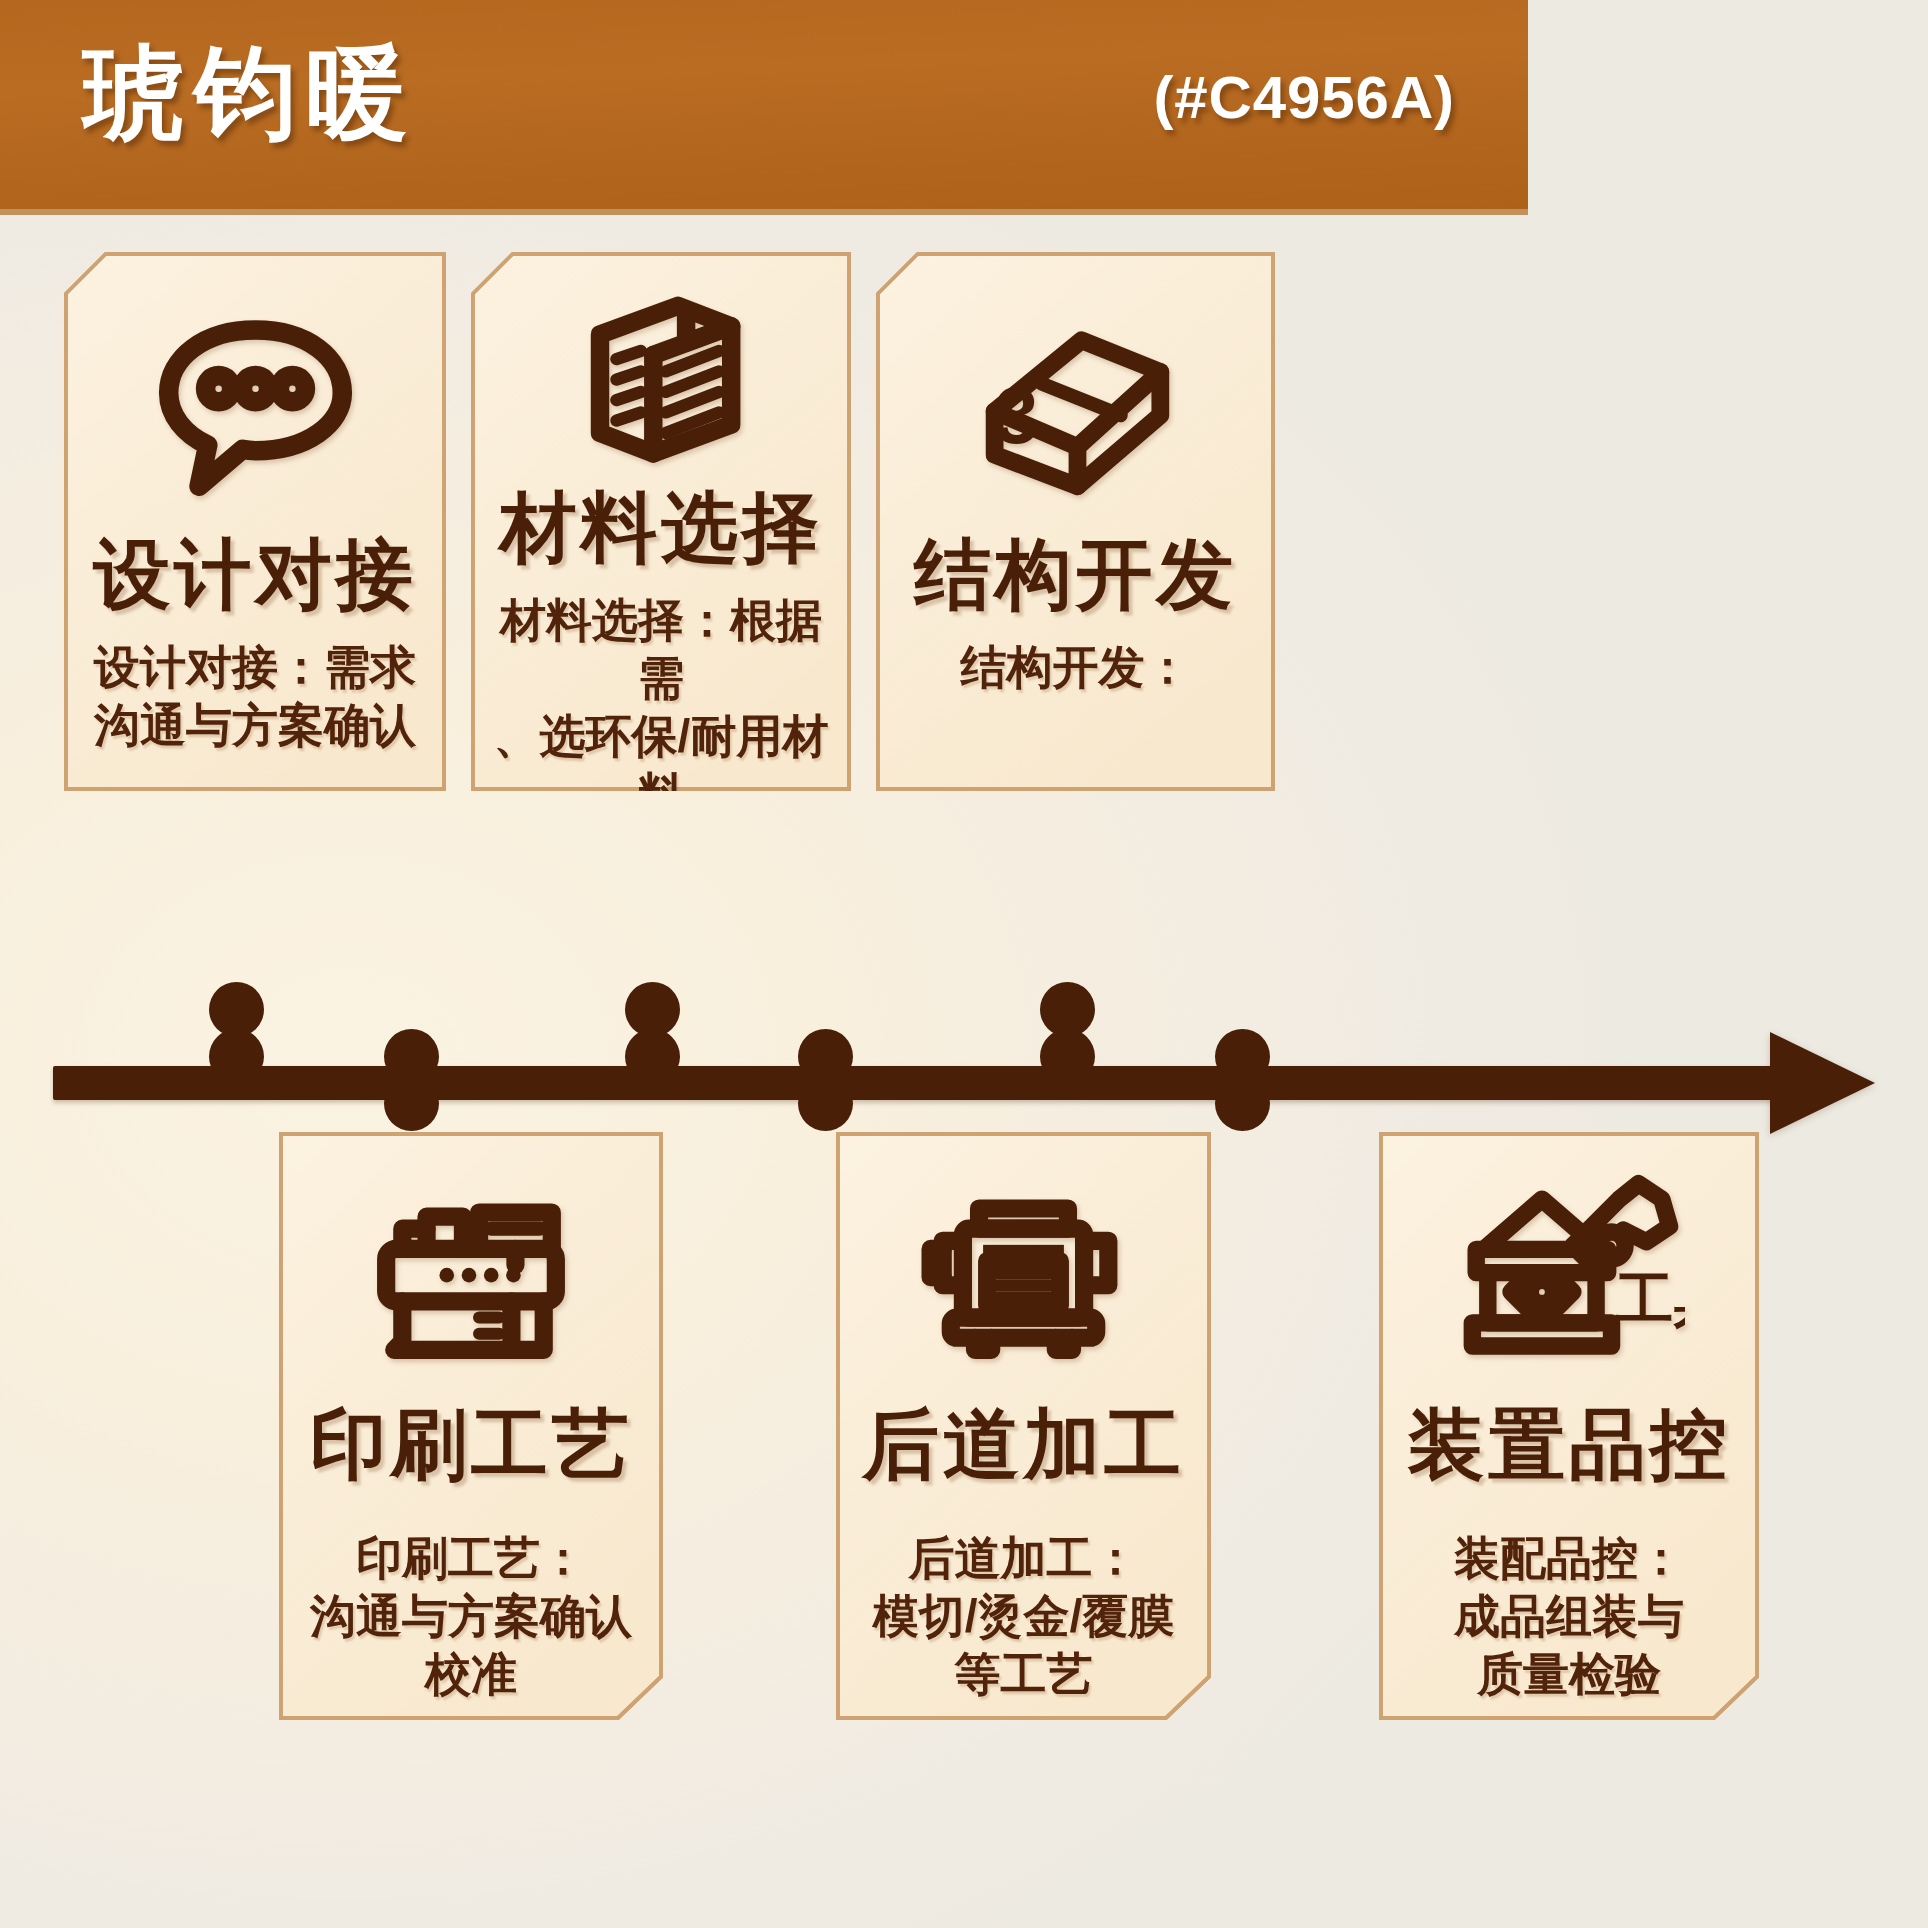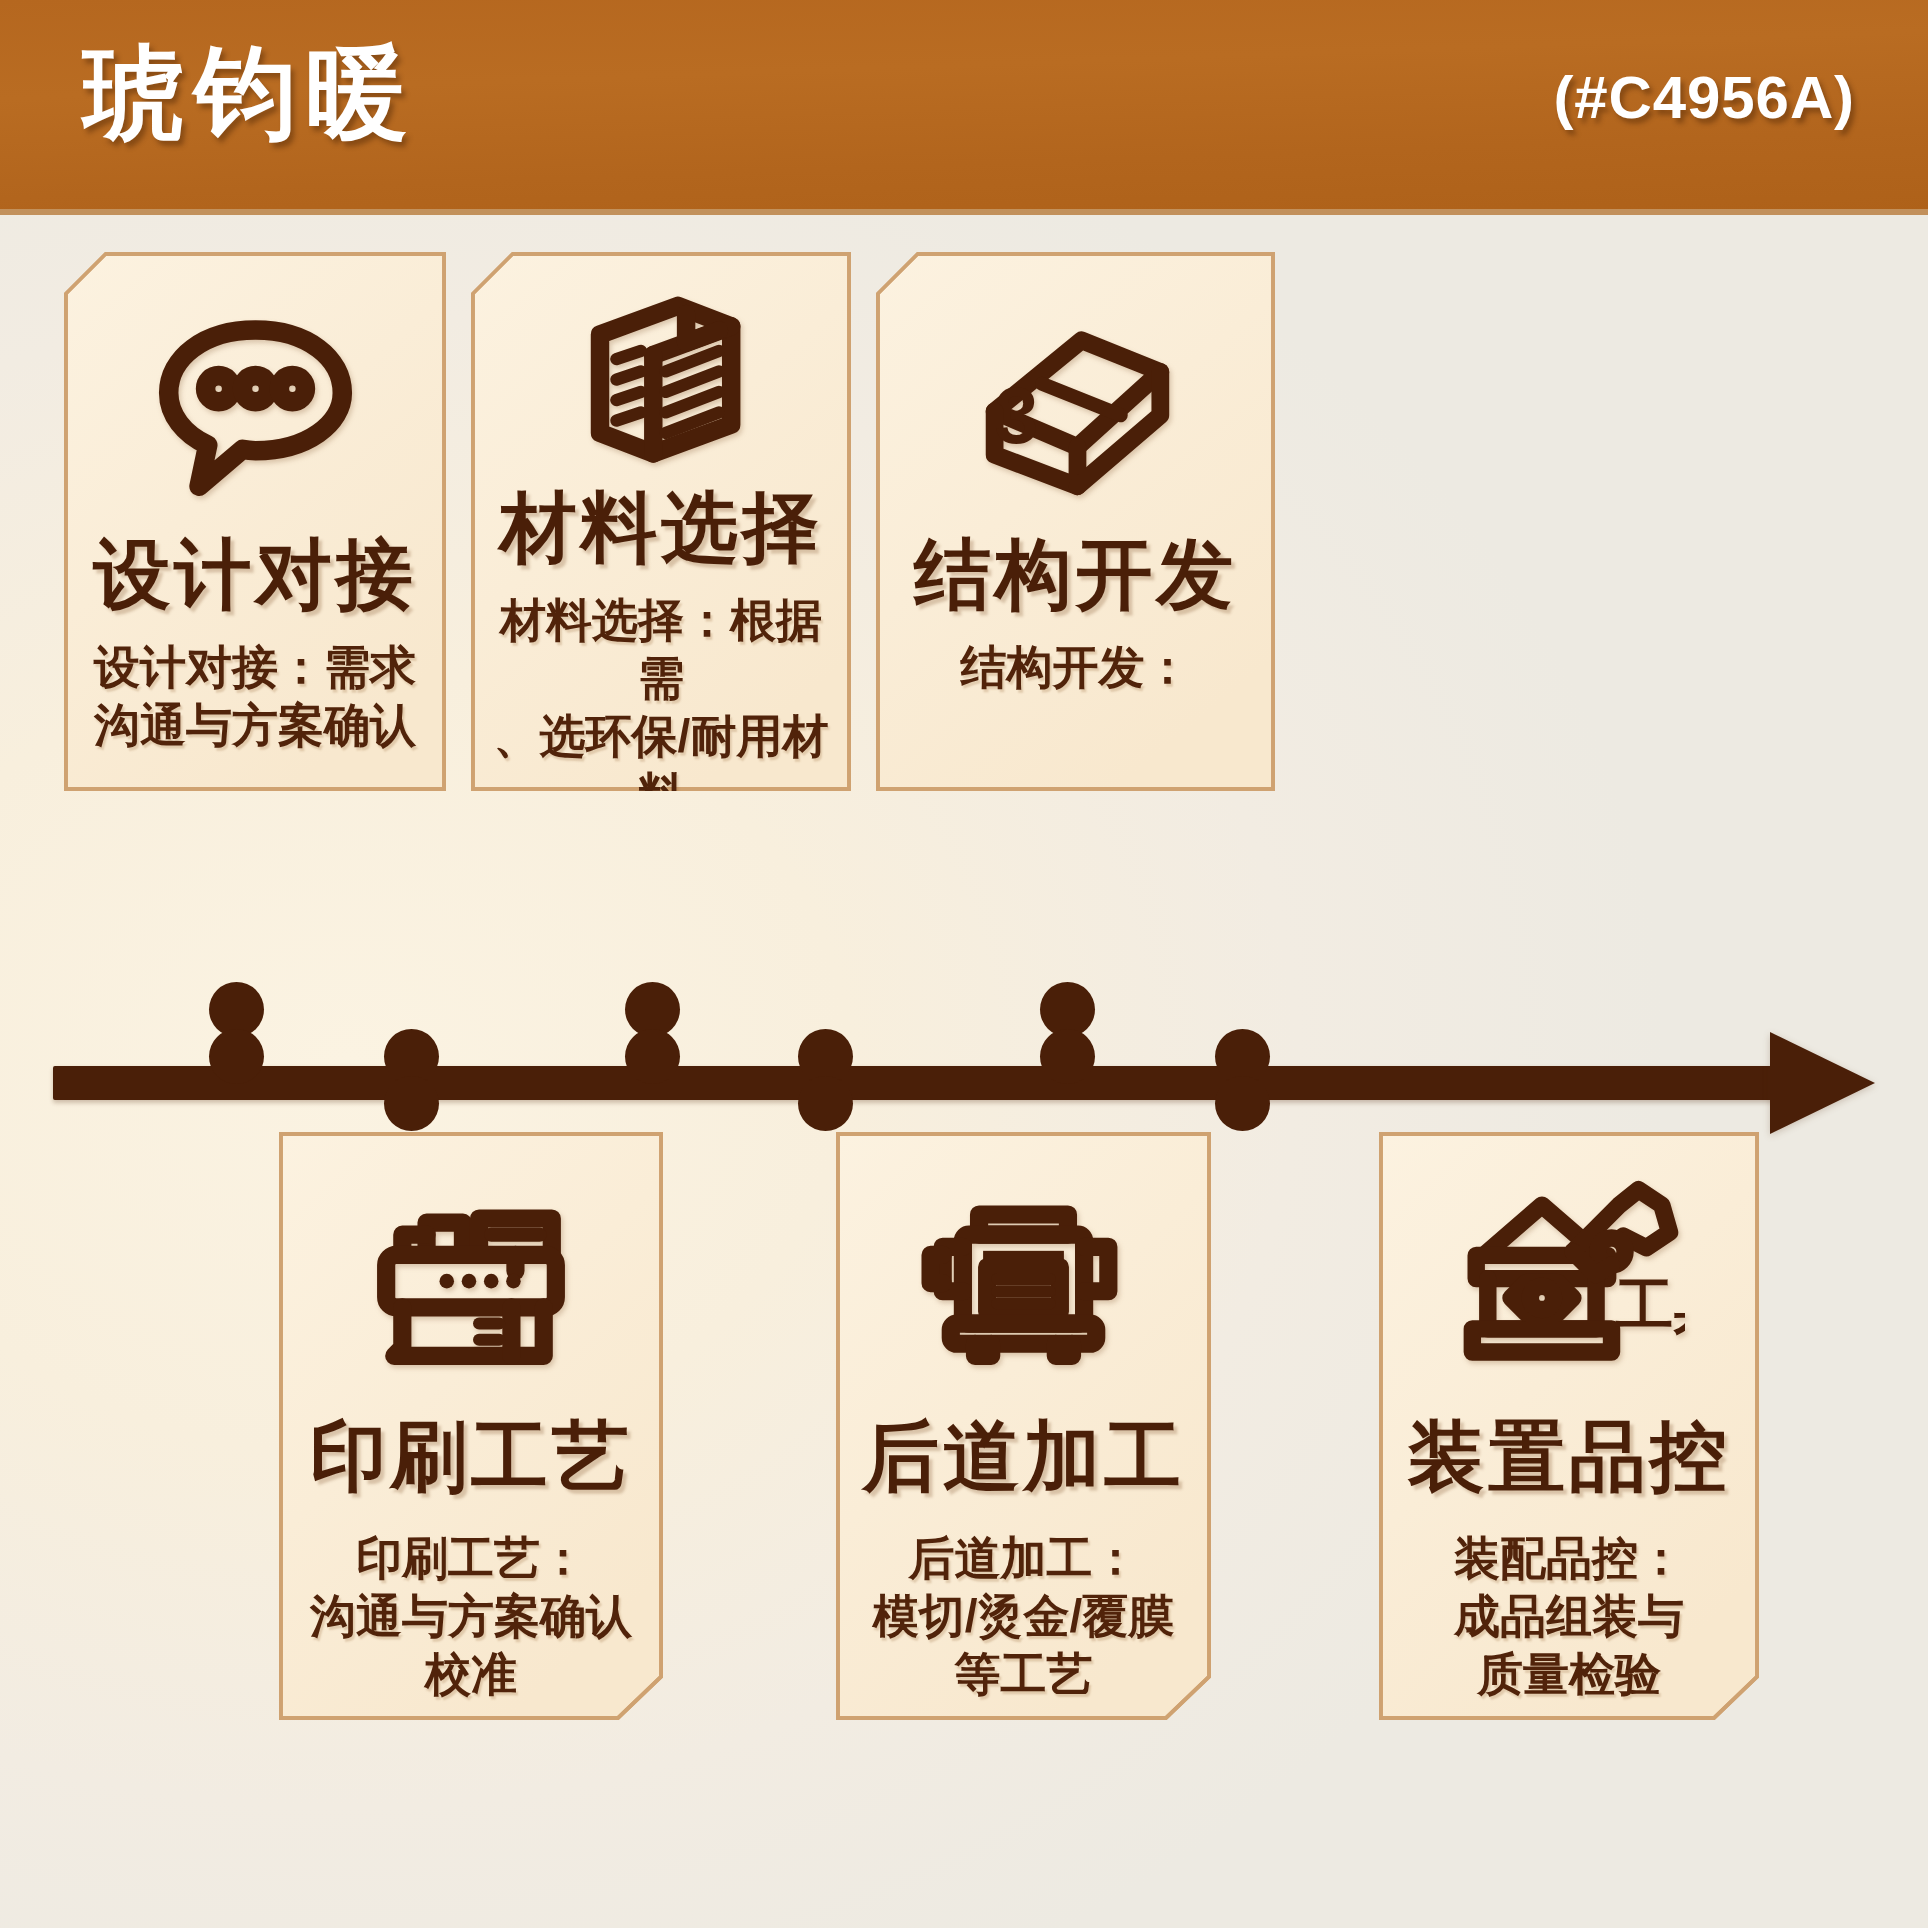--- a/index.html
+++ b/index.html
@@ -11,21 +11,21 @@
   }
   #page{
     position:relative;
     width:1928px; height:1928px;
     background:
       radial-gradient(ellipse 1318px 1036px at 18% 55%, #FBF3E2 0%, #F8EFDD 38%, #F2ECE2 72%, #EDEAE2 100%);
   }
 
   
   #header{
-    position:absolute; left:0; top:0; width:1928px; height:215px;
+    position:absolute; left:0; top:0; width:1528px; height:215px;
     background:linear-gradient(178deg,#B5671F 0%, #B96C22 35%, #B2651D 70%, #AE6119 100%);
     overflow:hidden;
   }
   #header:after{
     content:""; position:absolute; left:0; right:0; bottom:0; height:5.6px;
     background:#C8A071; opacity:.75;
   }
   .hdr-txt{
     position:absolute;
     color:#FFFFFF;
@@ -104,21 +104,21 @@
   
   #card-4{ left:279px;  top:1132px; width:384px; height:588px; }
   #card-5{ left:836px;  top:1132px; width:375px; height:588px;justify-content:flex-end; }
   #card-6{ left:1379px; top:1132px; width:380px; height:588px; }
 
   .top .icon-wrap{ height:252px; }
   .bot .icon-wrap{ height:241px; }
   .top .card-title{ margin-top:3.8px; }
   .bot .card-title{ margin-top:30px; }
   .top .card-desc{ margin-top:19px; }
-  .bot .card-desc{ margin-top:28px; }
+  .bot .card-desc{ margin-top:40px; }
 </style>
 </head>
 <body>
 
 <div id="page">
 
   <div id="header">
     <div class="hdr-txt" id="hdr-title">琥钧暖</div>
     <div class="hdr-txt" id="hdr-code">(#C4956A)</div>
   </div>

